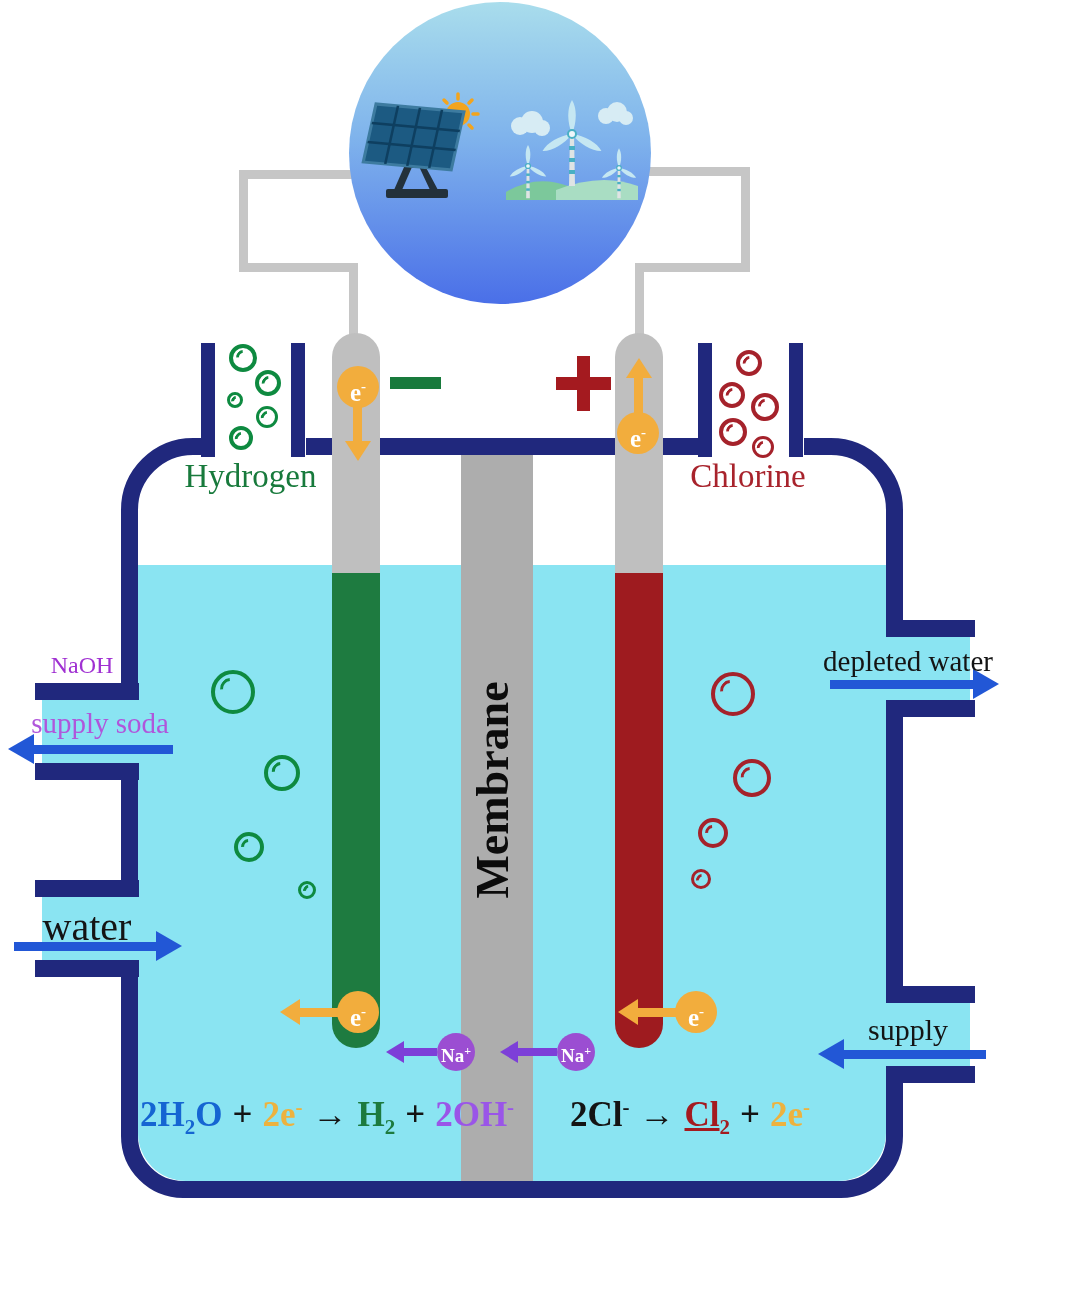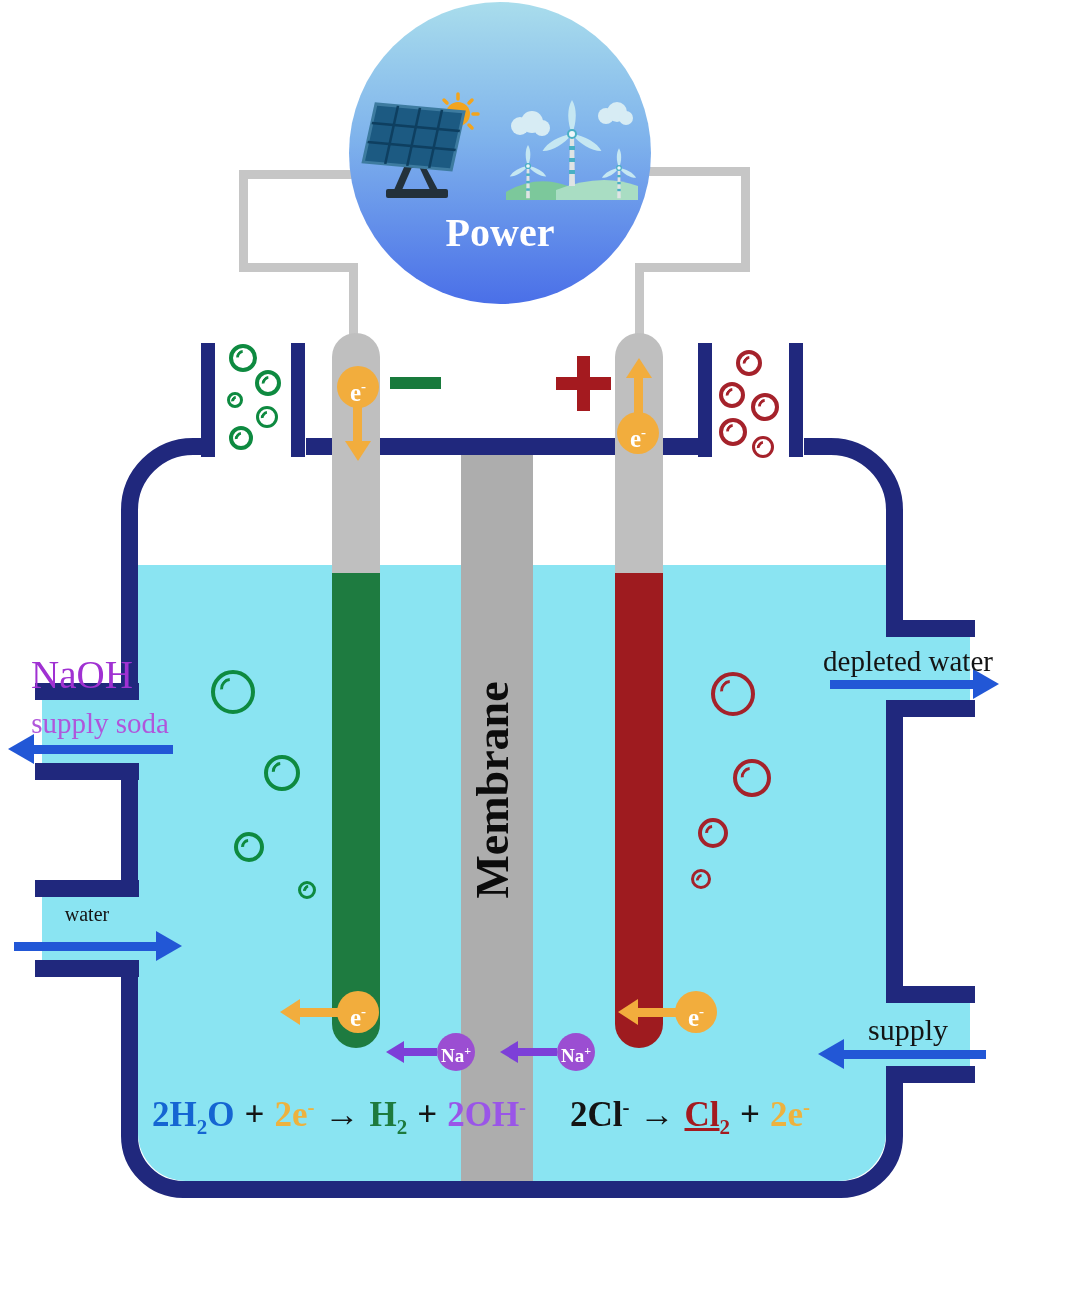--- a/index.html
+++ b/index.html
@@ -53,23 +53,23 @@
   .head-left-b{border-top:15px solid transparent;border-bottom:15px solid transparent;border-right:26px solid #2257d6;}
   .head-right-b{border-top:15px solid transparent;border-bottom:15px solid transparent;border-left:26px solid #2257d6;}
   
   .minus-bar{position:absolute;left:390px;top:377px;width:51px;height:12px;background:#187a3c;}
   .plus-h{position:absolute;left:556px;top:377px;width:55px;height:13px;background:#a41a1f;}
   .plus-v{position:absolute;left:577px;top:356px;width:13px;height:55px;background:#a41a1f;}
   
   .lbl{position:absolute;text-align:center;}
   .lbl-hydrogen{left:168px;top:458px;width:165px;font-size:33px;color:#187a3c;}
   .lbl-chlorine{left:672px;top:458px;width:152px;font-size:33px;color:#a8232c;}
-  .lbl-naoh{left:30px;top:652px;width:104px;font-size:39px;color:#a031d2;}
+  .lbl-naoh{left:30px;top:652px;width:104px;font-size:24px;color:#a031d2;}
   .lbl-caustic{left:18px;top:707px;width:164px;font-size:29px;color:#b056db;}
-  .lbl-water{left:42px;top:903px;width:90px;font-size:20px;color:#141414;}
+  .lbl-water{left:42px;top:903px;width:90px;font-size:40px;color:#141414;}
   .lbl-depleted{left:816px;top:645px;width:184px;font-size:29px;color:#141414;}
   .lbl-brine{left:866px;top:1013px;width:84px;font-size:30px;color:#141414;}
   
   .equation{position:absolute;font-size:35px;font-weight:bold;white-space:nowrap;color:#141414;}
   .equation sub{font-size:0.6em;}
   .equation sup{font-size:0.6em;vertical-align:0.55em;}
   .eq-sp{display:inline-block;width:10px;}
   .c-blue{color:#1565d2;}
   .c-orange{color:#edb23e;}
   .c-green{color:#1d7a3e;}
@@ -147,21 +147,20 @@
         <circle cx="120" cy="32" r="7"></circle>
     </g>
     <path d="M0,106 Q30,88 62,100 L62,114 L0,114 Z" fill="#7cc89b"></path>
     <path d="M50,104 Q95,86 132,100 L132,114 L50,114 Z" fill="#a9ddc3"></path>
     <use href="#turb" transform="translate(66,48)"></use>
     <use href="#turb" transform="translate(22,80) scale(0.62)"></use>
     <use href="#turb" transform="translate(113,82) scale(0.58)"></use>
   </svg>
 
   <div class="power-label">
-    <div>Power</div>
   </div>
 
   <div class="tank-border"></div>
 
   <div class="abs white" style="left:201px;top:437px;width:105px;height:19px"></div>
   <div class="abs white" style="left:698px;top:437px;width:106px;height:19px"></div>
   <div class="abs cyan" style="left:121px;top:700px;width:18px;height:63px"></div>
   <div class="abs cyan" style="left:121px;top:897px;width:18px;height:63px"></div>
   <div class="abs cyan" style="left:885px;top:637px;width:18px;height:63px"></div>
   <div class="abs cyan" style="left:885px;top:1003px;width:18px;height:63px"></div>
@@ -300,26 +299,28 @@
   </div>
   <div>
     <div class="shaft blue-bg" style="left:830px;top:680px;width:143px;height:9px"></div>
     <div class="head head-right-b" style="left:973px;top:669px"></div>
   </div>
   <div>
     <div class="shaft blue-bg" style="left:844px;top:1050px;width:142px;height:9px"></div>
     <div class="head head-left-b" style="left:818px;top:1039px"></div>
   </div>
 
+  <div class="lbl lbl-hydrogen">Hydrogen</div>
+  <div class="lbl lbl-chlorine">Chlorine</div>
   <div class="lbl lbl-naoh">NaOH</div>
   <div class="lbl lbl-caustic">supply soda</div>
   <div class="lbl lbl-water">water</div>
   <div class="lbl lbl-depleted">depleted water</div>
   <div class="lbl lbl-brine">supply</div>
 
-  <div class="equation" style="left:152px;top:1095px;width:330px;text-align:left">
+  <div class="equation" style="left:140px;top:1095px;width:330px;text-align:left">
     <span class="c-blue"><span>2H</span><sub>2</sub><span>O</span></span><span class="eq-sp"></span><span class="c-black">+</span><span class="eq-sp"></span><span class="c-orange"><span>2e</span><sup>-</sup></span><span class="eq-sp"></span><span class="c-black">→</span><span class="eq-sp"></span><span class="c-green"><span>H</span><sub>2</sub></span><span class="eq-sp"></span><span class="c-black">+</span><span class="eq-sp"></span><span class="c-vpurple"><span>2OH</span><sup>-</sup></span>
   </div>
   <div class="equation" style="left:570px;top:1095px;width:230px;text-align:center">
     <span class="c-black"><span>2Cl</span><sup>-</sup></span><span class="eq-sp"></span><span class="c-black">→</span><span class="eq-sp"></span><span class="c-red"><span>Cl</span><sub>2</sub></span><span class="eq-sp"></span><span class="c-black">+</span><span class="eq-sp"></span><span class="c-orange"><span>2e</span><sup>-</sup></span>
   </div>
 
 </div>
 
 </body></html>

